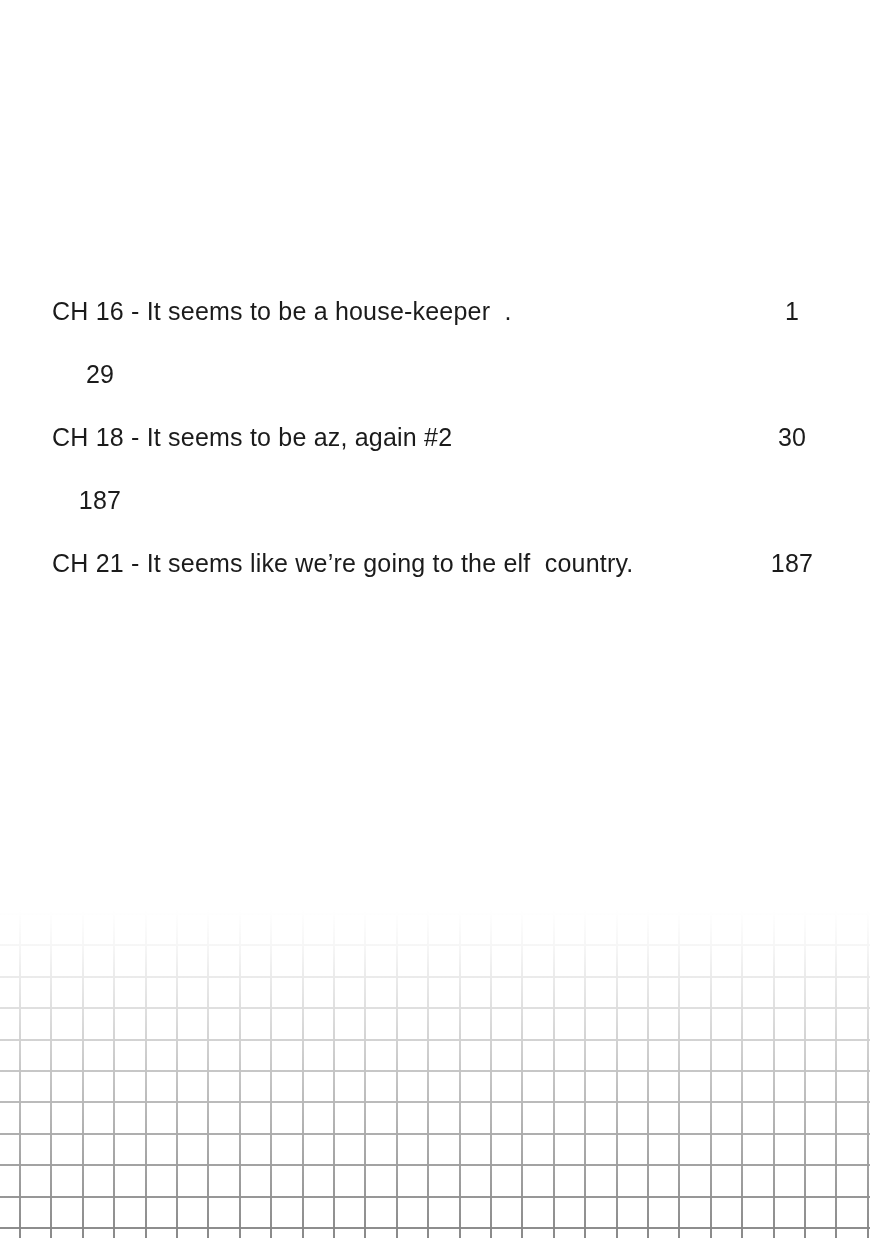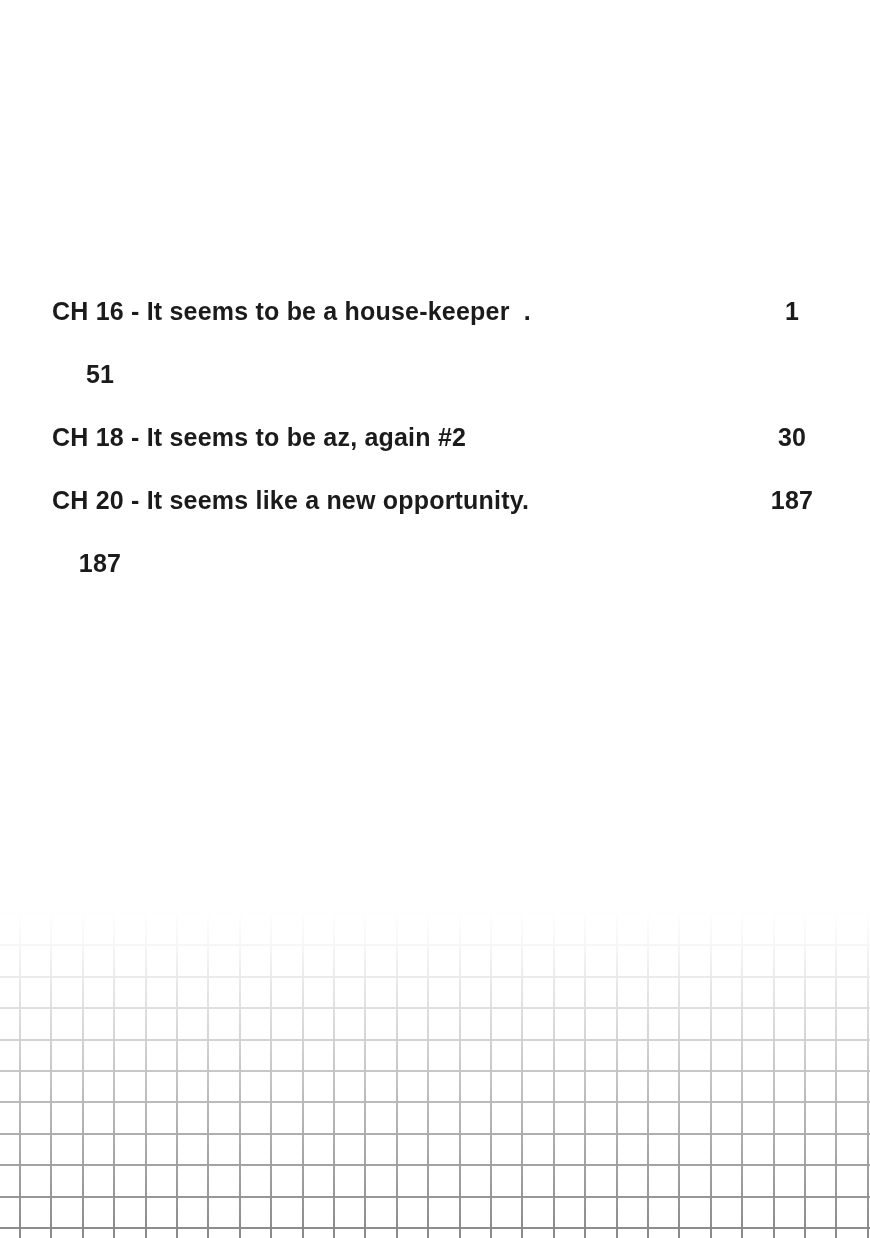--- a/index.html
+++ b/index.html
@@ -18,21 +18,21 @@
   .toc {
     position: absolute;
     left: 52px;
     right: 30px;
     top: 280px;
   }
   .toc-row {
     display: flex;
     align-items: center;
     height: 63px;
-    font-weight: bold;
+    font-weight: normal;
     font-size: 25px;
     color: #1b1b1b;
     letter-spacing: 0.2px;
   }
   .toc-label {
     flex: 1;
     white-space: pre;   
   }
   .toc-page {
     width: 96px;
@@ -77,35 +77,35 @@
 <div class="page">
 
   <div class="toc">
 
     <div class="toc-row">
       <span class="toc-label">CH 16 - It seems to be a house-keeper  .</span>
       <span class="toc-page">1</span>
     </div>
 
     <div class="toc-row">
-      <span class="toc-page">51</span>
+      <span class="toc-page">29</span>
     </div>
 
     <div class="toc-row">
       <span class="toc-label">CH 18 - It seems to be az, again #2</span>
       <span class="toc-page">30</span>
     </div>
 
 
     <div class="toc-row">
-      <span class="toc-label">CH 20 - It seems like a new opportunity.</span>
       <span class="toc-page">187</span>
     </div>
 
     <div class="toc-row">
+      <span class="toc-label">CH 21 - It seems like we’re going to the elf  country.</span>
       <span class="toc-page">187</span>
     </div>
 
   </div>
 
   <div class="grid-area">
     <div class="grid-lines"></div>
     <div class="grid-fade"></div>
   </div>
 

